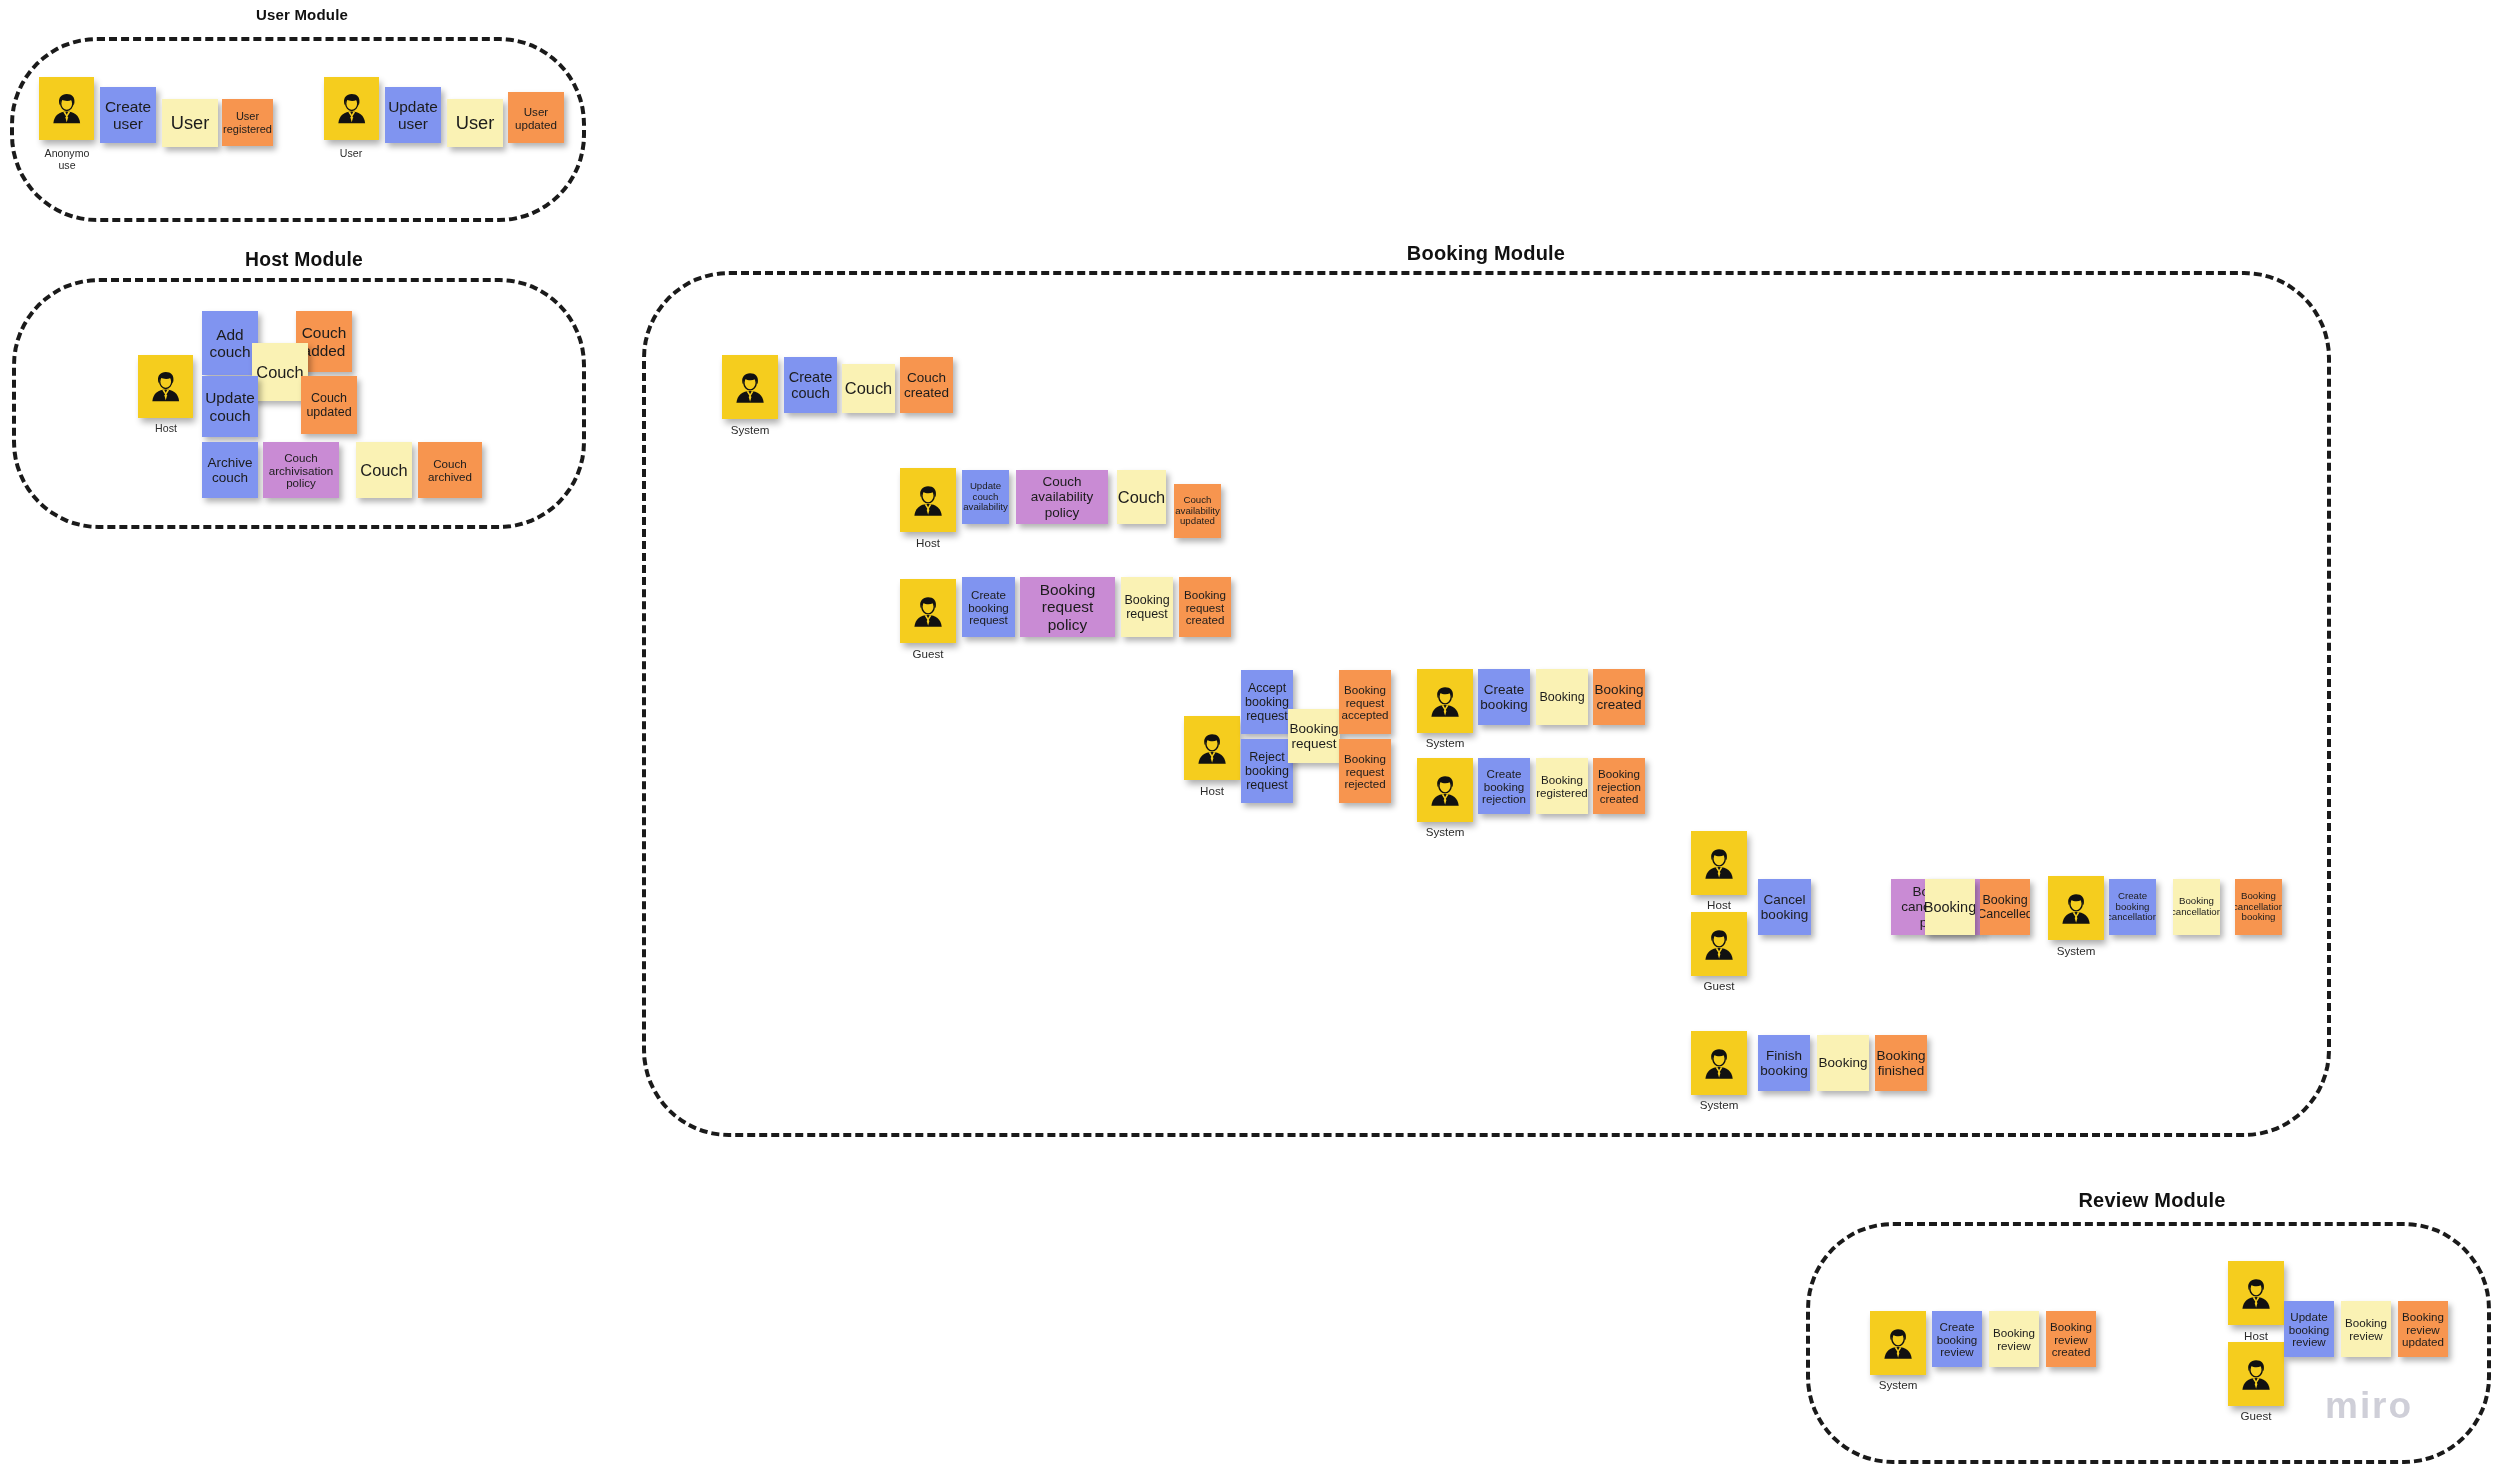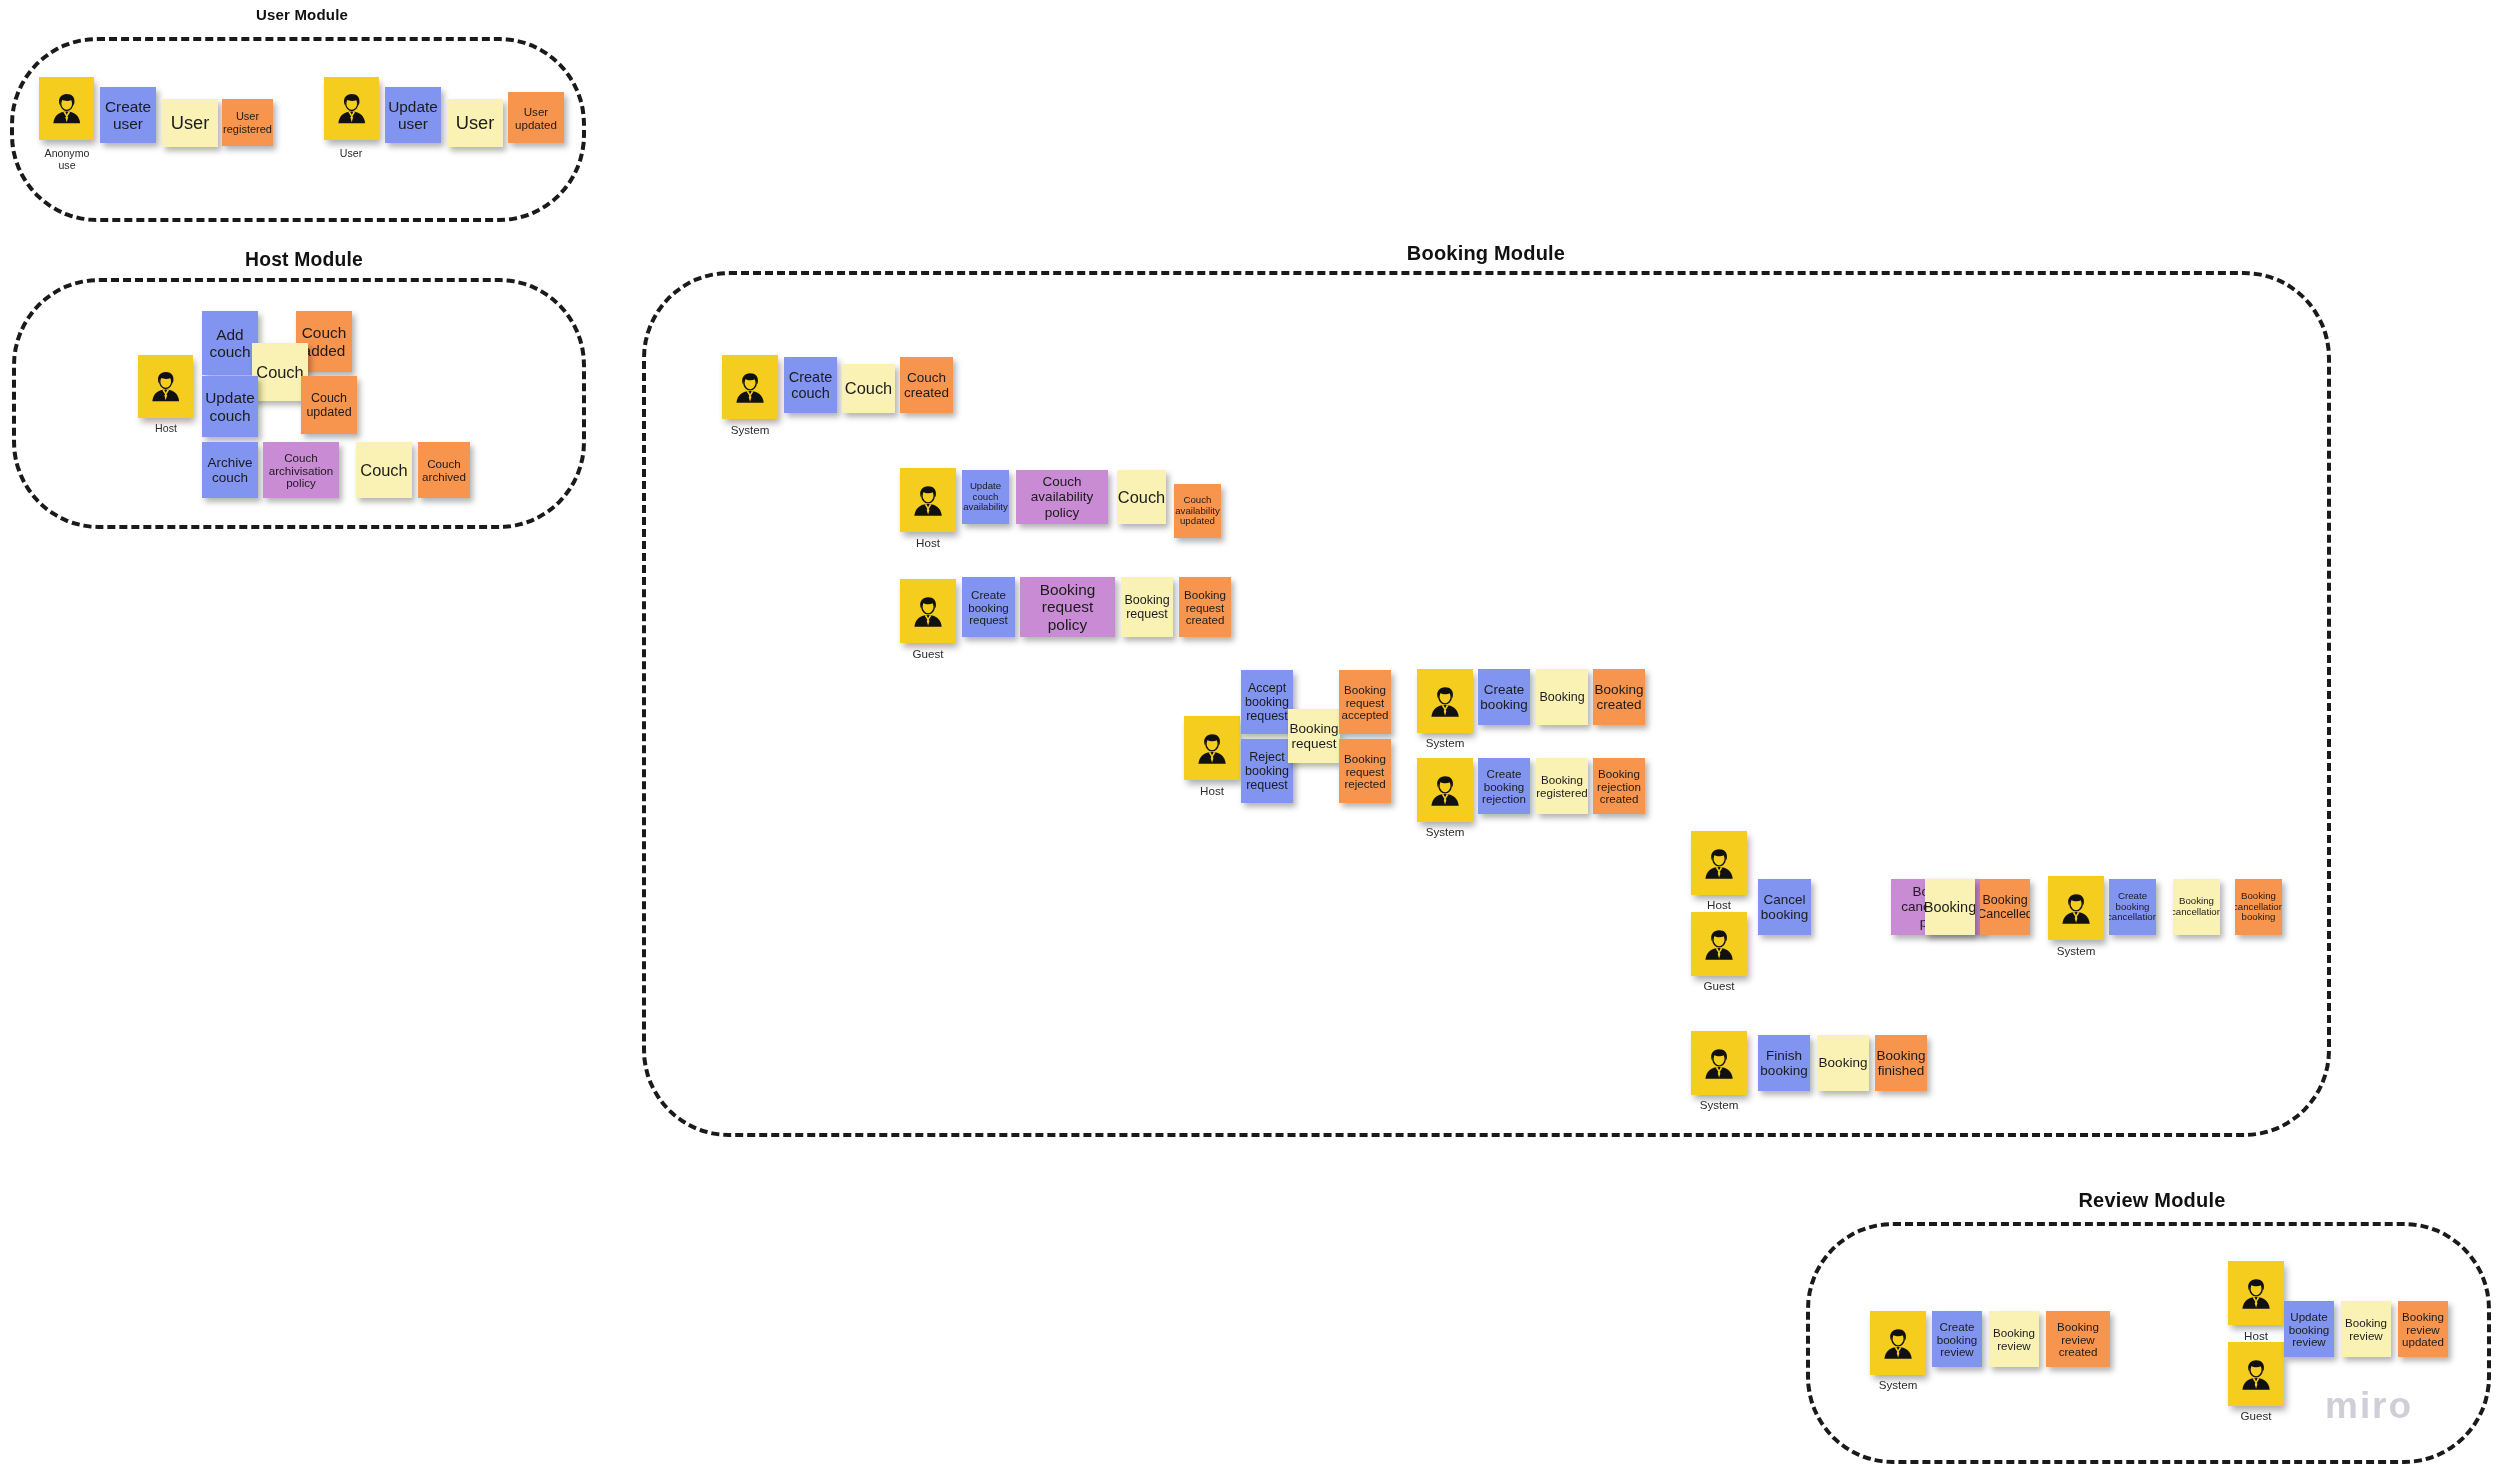--- a/index.html
+++ b/index.html
@@ -162,21 +162,21 @@
     </div>
     <div class="note note-command" style="left: 202px; top: 442px; width: 56px; height: 56px; font-size: 13.5px;">
       <span>Archive couch</span>
     </div>
     <div class="note note-policy" style="left: 263px; top: 442px; width: 76px; height: 56px; font-size: 11.6px;">
       <span>Couch archivisation policy</span>
     </div>
     <div class="note note-aggregate" style="left: 356px; top: 442px; width: 56px; height: 56px; font-size: 16.4px;">
       <span>Couch</span>
     </div>
-    <div class="note note-event" style="left: 418px; top: 442px; width: 52px; height: 56px; font-size: 11.6px;">
+    <div class="note note-event" style="left: 418px; top: 442px; width: 64px; height: 56px; font-size: 11.6px;">
       <span>Couch archived</span>
     </div>
     <div class="module-box" style="left: 642px; top: 271px; width: 1689px; height: 866px; border-color: rgb(26, 26, 26);"></div>
     <div class="module-title" style="left: 1486px; top: 242px; font-size: 20px;">Booking Module</div>
     <div class="note note-actor" style="left: 722px; top: 355px; width: 56px; height: 64px; background: rgb(245, 205, 30);">
       <span style="display: flex; width: 100%; height: 100%; align-items: center; justify-content: center;">
         <svg viewBox="0 0 100 100" class="actor-icon" preserveAspectRatio="xMidYMid meet">
           <path d="M50 8 C34 8 26 19 27 32 C27 38 29 41 31 42 C30 34 32 28 36 25 C42 29 56 30 64 26 C69 30 70 36 69 42 C72 40 73 36 73 31 C74 18 66 8 50 8 Z" fill="#111111"></path>
           <ellipse cx="50" cy="36" rx="18" ry="21" fill="none" stroke="#111111" stroke-width="4"></ellipse>
           <path d="M50 60 C28 60 12 72 10 95 L90 95 C88 72 72 60 50 60 Z" fill="#111111"></path>
@@ -427,21 +427,21 @@
         </svg>
       </span>
     </div>
     <div class="actor-label" style="left: 2256px; top: 1409px; font-size: 11.6px;">Guest</div>
     <div class="note note-command" style="left: 1932px; top: 1311px; width: 50px; height: 56px; font-size: 11.6px;">
       <span>Create booking review</span>
     </div>
     <div class="note note-aggregate" style="left: 1989px; top: 1311px; width: 50px; height: 56px; font-size: 11.6px;">
       <span>Booking review</span>
     </div>
-    <div class="note note-event" style="left: 2046px; top: 1311px; width: 64px; height: 56px; font-size: 11.6px;">
+    <div class="note note-event" style="left: 2046px; top: 1311px; width: 50px; height: 56px; font-size: 11.6px;">
       <span>Booking review created</span>
     </div>
     <div class="note note-command" style="left: 2284px; top: 1301px; width: 50px; height: 56px; font-size: 11.6px;">
       <span>Update booking review</span>
     </div>
     <div class="note note-aggregate" style="left: 2341px; top: 1301px; width: 50px; height: 56px; font-size: 11.6px;">
       <span>Booking review</span>
     </div>
     <div class="note note-event" style="left: 2398px; top: 1301px; width: 50px; height: 56px; font-size: 11.6px;">
       <span>Booking review updated</span>

